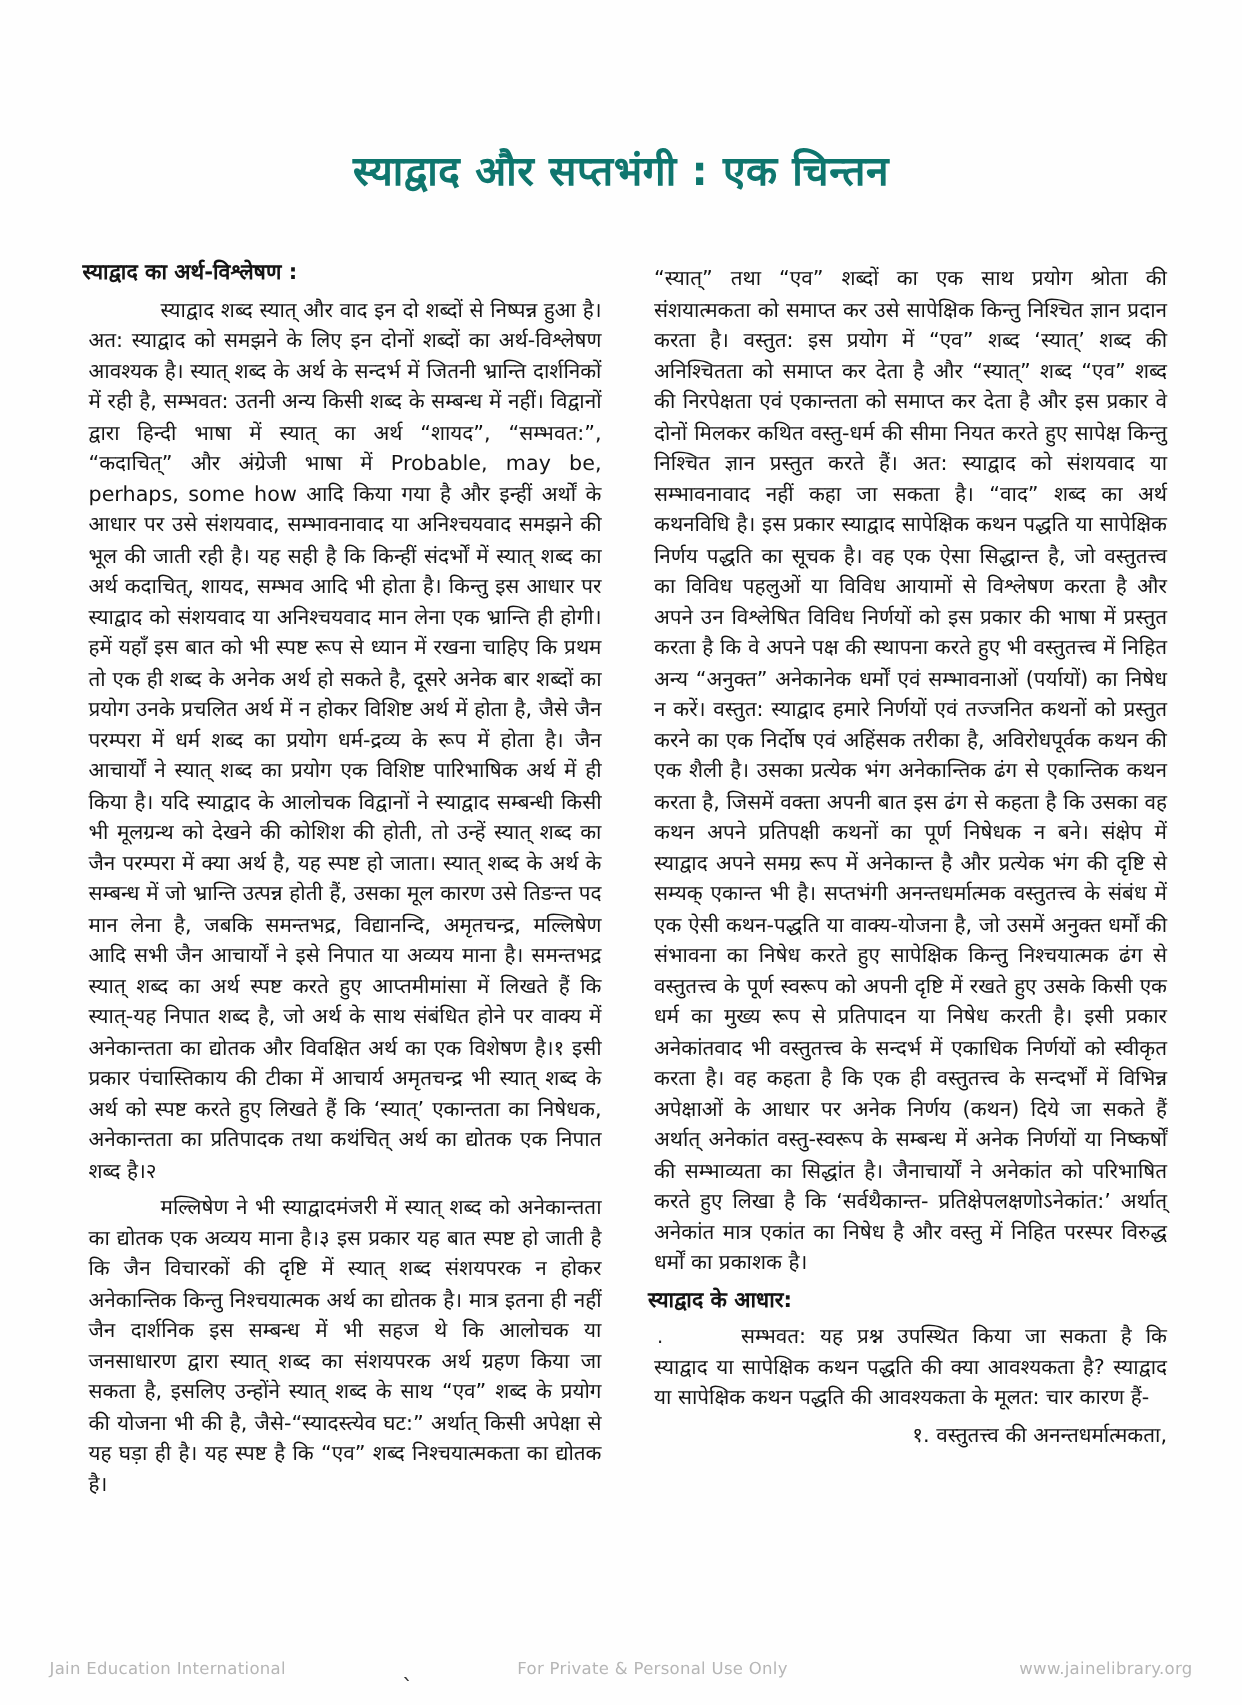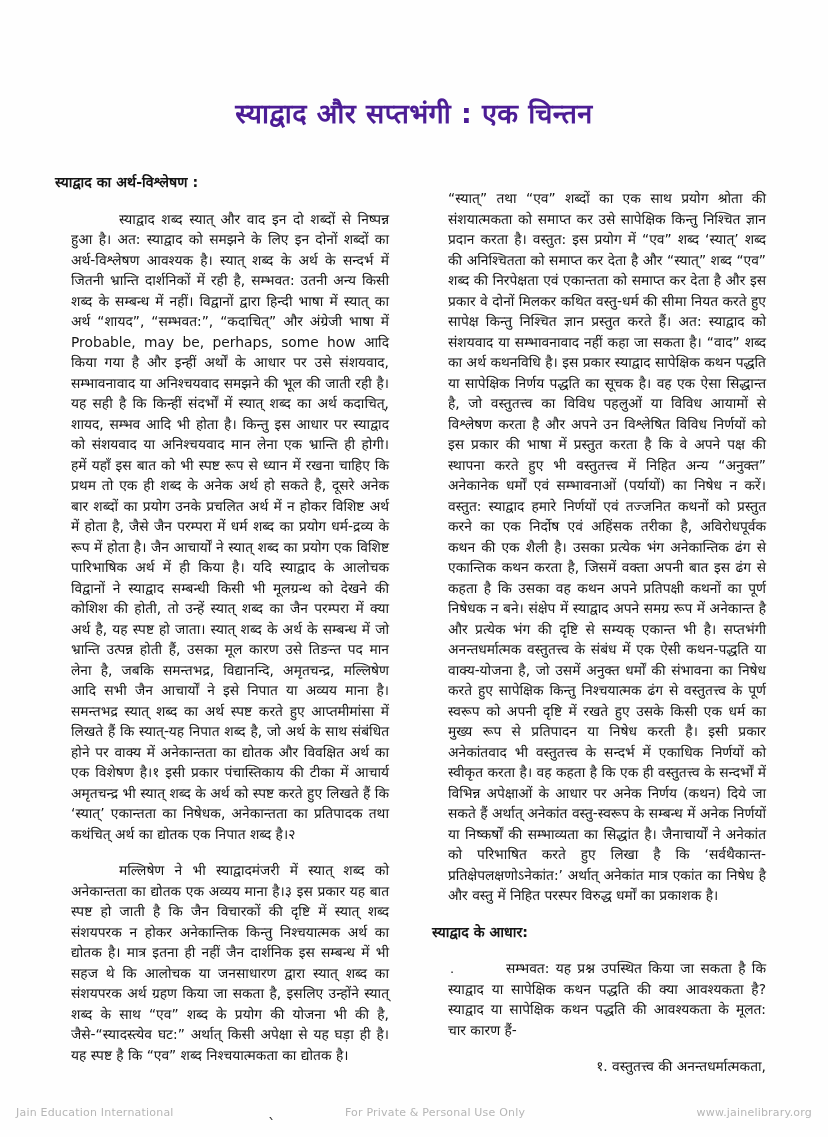--- a/index.html
+++ b/index.html
@@ -16,21 +16,21 @@
   .title {
     position: absolute;
     top: 94px;
     left: 0;
     width: 100%;
     margin: 0;
     text-align: center;
     font-size: 27px;
     font-weight: bold;
     letter-spacing: 0.4px;
-    color: #4c1d95;
+    color: #0f766e;
   }
   .columns {
     position: absolute;
     top: 172px;
     left: 55px;
     right: 46px;
     display: flex;
     gap: 27px;
   }
   .col {
@@ -41,21 +41,21 @@
     line-height: 20.5px;
     color: #141414;
   }
   .col-heading {
     margin: 0;
     font-size: 14.2px;
     font-weight: bold;
     line-height: 20.5px;
     text-align: left;
   }
-  .para { margin: 16px; }
+  .para { margin: 4px; }
   .indent { text-indent: 48px; }
   .section-heading-2 {
   }
   .lead-para {
     position: relative;
     text-indent: 58px;
   }
   .stray-dot {
     position: absolute;
     left: 2px;
@@ -64,21 +64,21 @@
     font-size: 13px;
     color: #222;
   }
   .list-line { text-align: right; }
   .footer {
     position: absolute;
     left: 0;
     bottom: 18px;
     width: 100%;
     box-sizing: border-box;
-    padding: 0 16px;
+    padding: 0 33px;
     display: flex;
     justify-content: space-between;
     align-items: baseline;
     font-size: 11px;
     color: #b6b6b6;
     letter-spacing: 0.2px;
   }
   .scan-artifact {
     position: absolute;
     left: 268px;

